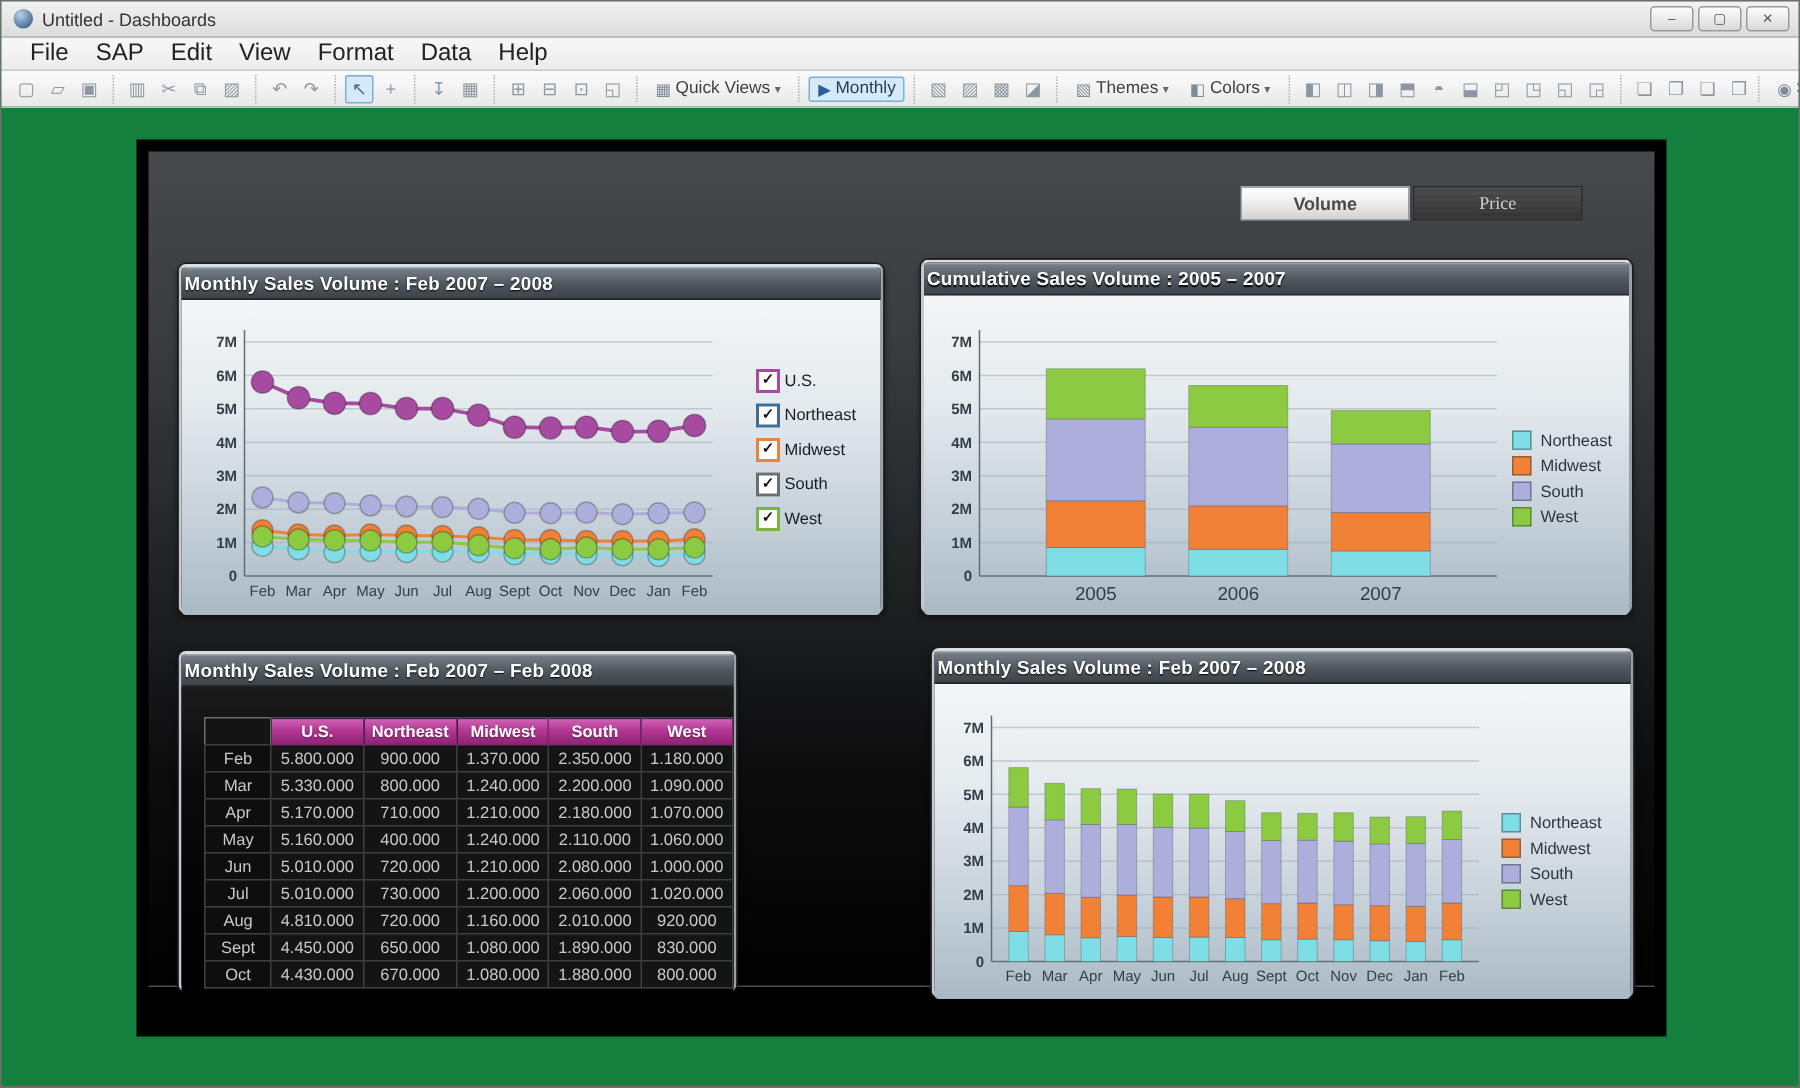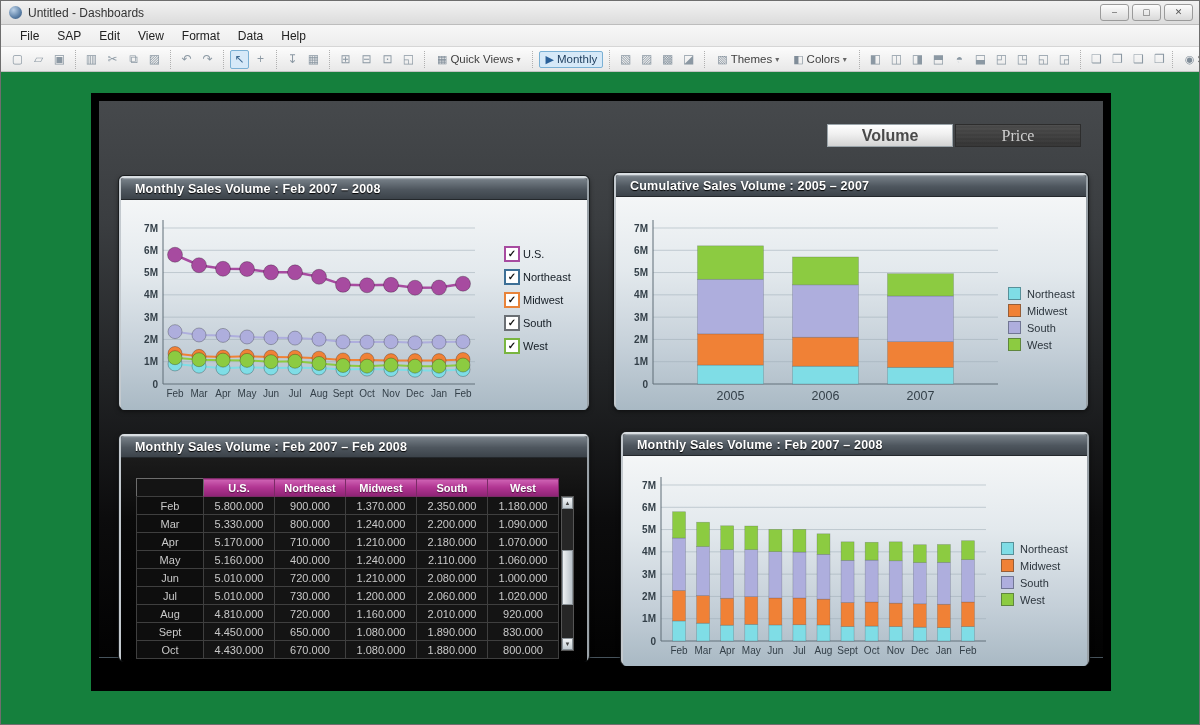--- a/index.html
+++ b/index.html
@@ -6,21 +6,21 @@
     font-family:"Liberation Sans",sans-serif;-webkit-font-smoothing:antialiased;}
   .window{position:absolute;inset:0;background:#15803d;border:1px solid #6e6e6e;box-sizing:border-box;}
   
   .titlebar{height:23px;background:linear-gradient(#f2f2f2,#dcdcdc);border-bottom:1px solid #bdbdbd;
     display:flex;align-items:center;padding:0 6px;font-size:12px;color:#333;}
   .app-icon{width:13px;height:13px;border-radius:50%;background:radial-gradient(circle at 35% 30%,#bcd2e8,#5b7fa6 60%,#2f4f74);margin:0 6px 0 2px;}
   .win-controls{margin-left:auto;display:flex;gap:3px;}
   .win-btn{width:27px;height:15px;border:1px solid #9b9b9b;border-radius:3px;background:linear-gradient(#fdfdfd,#d9d9d9);
     font-size:9px;color:#555;display:flex;align-items:center;justify-content:center;line-height:1;}
   .menubar{height:21px;background:linear-gradient(#f7f7f7,#ededed);border-bottom:1px solid #d6d6d6;
-    display:flex;align-items:center;padding-left:10px;font-size:12px;color:#222;}
+    display:flex;align-items:center;padding-left:10px;font-size:16px;color:#222;}
   .menu-item{padding:2px 9px;cursor:default;}
   .toolbar{height:24px;background:linear-gradient(#fcfcfc,#e8e8e8);border-bottom:1px solid #c2c2c2;
     display:flex;align-items:center;padding:0 4px;white-space:nowrap;overflow:hidden;}
   .tgroup{display:flex;align-items:center;padding:0 2px;}
   .tgroup.sep{border-left:1px dotted #b0b0b0;margin-left:3px;padding-left:5px;}
   .tgroup.right{margin-left:auto;}
   .ticon{width:17px;height:17px;display:inline-flex;align-items:center;justify-content:center;
     font-size:12px;color:#8b98a3;margin:0 1px;border:1px solid transparent;border-radius:2px;}
   .ticon.active{background:#d6e9f8;border-color:#7ab0d4;color:#3e6a92;}
   .tbtn{display:inline-flex;align-items:center;gap:3px;padding:1px 5px;margin:0 1px;font-size:11.5px;color:#3f3f3f;
@@ -32,38 +32,38 @@
   
   .canvas{position:absolute;left:90px;top:92px;width:1020px;height:598px;background:#000;}
   .canvas-inner{position:absolute;left:8px;top:8px;width:1004px;height:556px;
     background:linear-gradient(180deg,#46494c 0%,#3a3d40 22%,#232527 48%,#0c0c0d 75%,#020202 100%);
     border-bottom:1px solid #46535c;}
   .dash-title{position:absolute;left:0;top:17px;width:1020px;text-align:center;color:#f4f4f4;
     font-size:22px;font-weight:bold;letter-spacing:.5px;text-shadow:0 1px 2px #000;}
   .dash-subtitle{position:absolute;left:0;top:50px;width:1020px;text-align:center;color:#e9e9e9;
     font-size:12.5px;font-weight:bold;text-shadow:0 1px 1px #000;}
   .toggle{position:absolute;left:736px;top:31px;display:flex;gap:2px;}
-  .tg-btn{width:126px;height:23px;display:flex;align-items:center;justify-content:center;
-    font-size:16px;box-sizing:border-box;}
+  .tg-btn{width:113px;height:23px;display:flex;align-items:center;justify-content:center;
+    font-size:12px;box-sizing:border-box;}
   .tg-btn.sel{background:linear-gradient(#ffffff,#efefef 45%,#d3d3d3);border:1px solid #9aa4aa;color:#4a4a4a;font-weight:bold;}
   .tg-btn.unsel{background:repeating-linear-gradient(0deg,#5c5c5c 0 2px,#565656 2px 4px),linear-gradient(#6e6e6e,#4c4c4c);
     background-blend-mode:overlay;border:1px solid #2d2d2d;color:#cfcfcf;font-family:Liberation Serif, serif;}
   
   .panel{position:absolute;border-radius:5px;border:2px solid #9aa2a8;border-top-color:#d9dee2;border-left-color:#c3c9ce;
     box-shadow:0 0 0 1px #1a1d1f, 0 2px 5px rgba(0,0,0,.6);background:#0c0c0c;box-sizing:border-box;}
-  .panel-header{height:21px;border-radius:3px 3px 0 0;display:flex;align-items:center;padding-left:14px;
+  .panel-header{height:21px;border-radius:3px 3px 0 0;display:flex;align-items:center;padding-left:2px;
     background:linear-gradient(#aeb5bb 0%,#747d85 8%,#4e565e 55%,#3c434a 100%);
     border-bottom:1px solid #24282c;}
   .panel-title{color:#fff;font-size:12.5px;font-weight:bold;text-shadow:0 1px 1px #000;letter-spacing:.2px;}
   .panel-body{position:relative;overflow:hidden;border-radius:0 0 3px 3px;}
   .panel-body.light{background:linear-gradient(180deg,#f4f6f7 0%,#e3e9ed 35%,#c4cfd8 72%,#a9b9c4 100%);}
   .panel-body.dark{background:linear-gradient(180deg,#1b1b1b 0%,#0a0a0a 30%,#000 100%);}
   .p1{left:28px;top:83px;width:470px;height:233px;}
   .p2{left:523px;top:80px;width:474px;height:236px;}
-  .p3{left:28px;top:341px;width:470px;height:227px;}
+  .p3{left:28px;top:341px;width:372px;height:227px;}
   .p4{left:530px;top:339px;width:468px;height:233px;}
   .chart-svg{position:absolute;left:8px;top:2px;}
   .ytick{font-size:10px;font-weight:bold;fill:#333f48;font-family:"Liberation Sans",sans-serif;}
   .xtick{font-size:10px;fill:#333f48;font-family:"Liberation Sans",sans-serif;text-anchor:middle;}
   .xtick.big{font-size:12.5px;}
   
   .legend{position:absolute;display:flex;flex-direction:column;}
   .leg-row{display:flex;align-items:center;}
   .legend.cb .leg-row{height:23px;}
   .legend.chip .leg-row{height:17px;}

